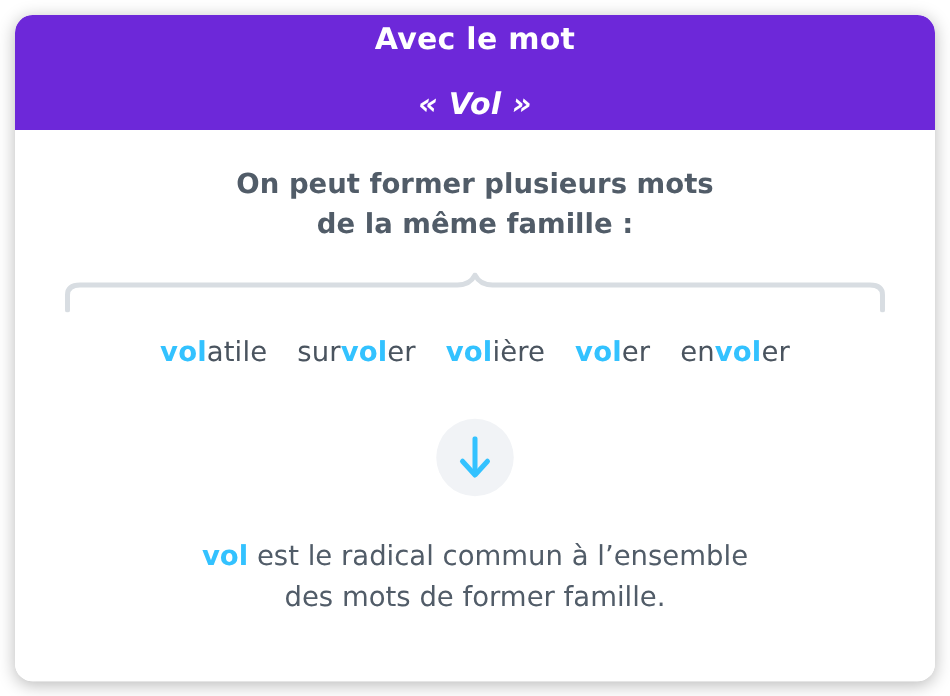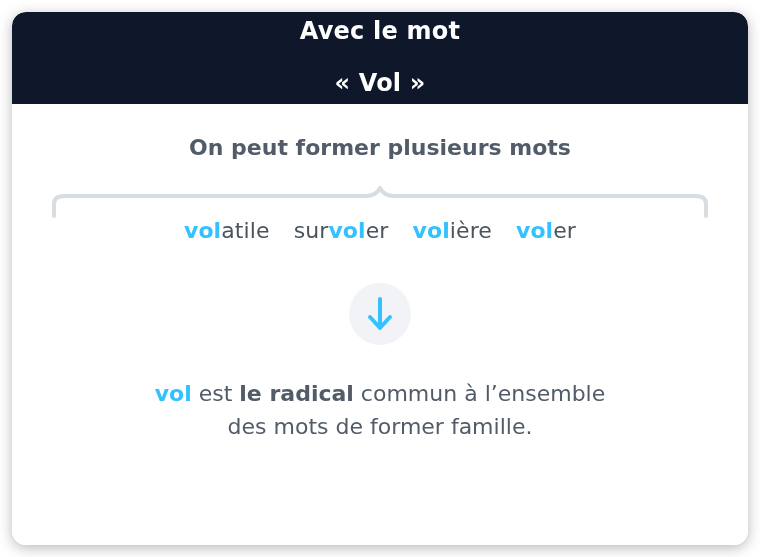--- a/index.html
+++ b/index.html
@@ -21,35 +21,36 @@
     width: 736px;
     height: 533px;
     background: #ffffff;
     border-radius: 14px;
     box-shadow: 0 3px 14px rgba(0,0,0,0.28);
     overflow: hidden;
   }
 
   .header {
     height: 92px;
-    background: #0f172a;
+    background: #6d28d9;
     border-top-left-radius: 14px;
     border-top-right-radius: 14px;
     display: flex;
     flex-direction: column;
     align-items: center;
     justify-content: center;
     color: #ffffff;
     font-weight: bold;
     font-size: 24px;
     line-height: 1.32;
     letter-spacing: 0.2px;
   }
   .header .line2 {
     margin-top: 20px;
+    font-style: italic;
   }
 
   .body {
     position: relative;
     height: 443px;
     background: #ffffff;
   }
 
   .intro {
     text-align: center;
@@ -60,21 +61,21 @@
     padding-top: 28px;
   }
 
   .brace-wrap {
     margin-top: 22px;
     display: flex;
     justify-content: center;
   }
 
   .words {
-    margin-top: 0;
+    margin-top: 20px;
     display: flex;
     justify-content: center;
     align-items: baseline;
     gap: 24px;
     color: #4a545f;
     font-size: 22px;
     letter-spacing: 0.1px;
   }
   .words .w { white-space: nowrap; }
   .hl { color: #33c2ff; font-weight: bold; }
@@ -94,50 +95,52 @@
     justify-content: center;
   }
 
   .conclusion {
     margin-top: 32px;
     text-align: center;
     color: #515c68;
     font-size: 22px;
     line-height: 1.5;
   }
-  .conclusion .bold { font-weight: bold; }
+  .conclusion .bold { font-weight: normal; }
   .conclusion .hl { color: #33c2ff; font-weight: bold; }
 </style>
 </head>
 <body>
 
 <div class="card">
 
   <div class="header">
     <div>Avec le mot</div>
     <div class="line2">« Vol »</div>
   </div>
 
   <div class="body">
 
     <div class="intro">
       <div>On peut former plusieurs mots</div>
+      <div>de la même famille :</div>
     </div>
 
     <div class="brace-wrap">
       <svg width="660" height="32" viewBox="0 0 660 32">
         <path d="M4 30 L4 18 Q4 10 14 10 L316 10 Q326 10 330 2 Q334 10 344 10 L646 10 Q656 10 656 18 L656 30" fill="none" stroke="#d8dde2" stroke-width="4" stroke-linecap="round" stroke-linejoin="round"></path>
       </svg>
     </div>
 
     <div class="words">
       <span class="w"><span></span><span class="hl">vol</span><span>atile</span></span>
       <span class="w"><span>sur</span><span class="hl">vol</span><span>er</span></span>
       <span class="w"><span></span><span class="hl">vol</span><span>ière</span></span>
       <span class="w"><span></span><span class="hl">vol</span><span>er</span></span>
+      <span class="w"><span>en</span><span class="hl">vol</span><span>er</span></span>
     </div>
 
     <div class="arrow-wrap">
       <div class="arrow-circle">
         <svg width="26" height="34" viewBox="0 0 26 34">
           <path d="M13 2 L13 28" fill="none" stroke="#33c2ff" stroke-width="4" stroke-linecap="round"></path>
           <path d="M3 20 L13 31 L23 20" fill="none" stroke="#33c2ff" stroke-width="4" stroke-linecap="round" stroke-linejoin="round"></path>
         </svg>
       </div>
     </div>

